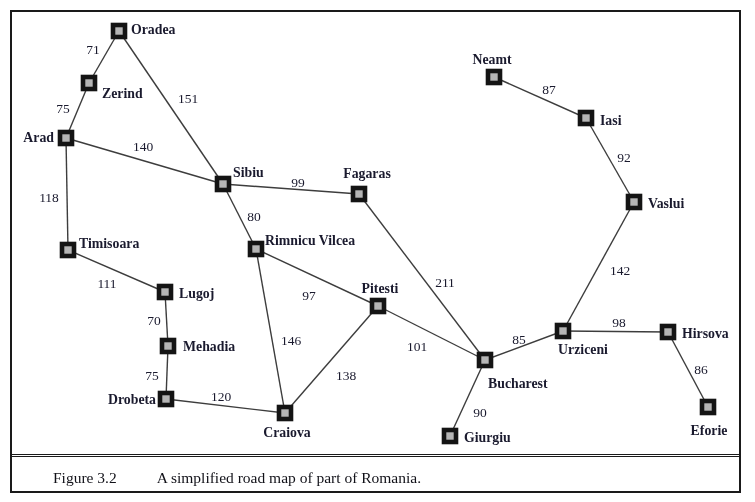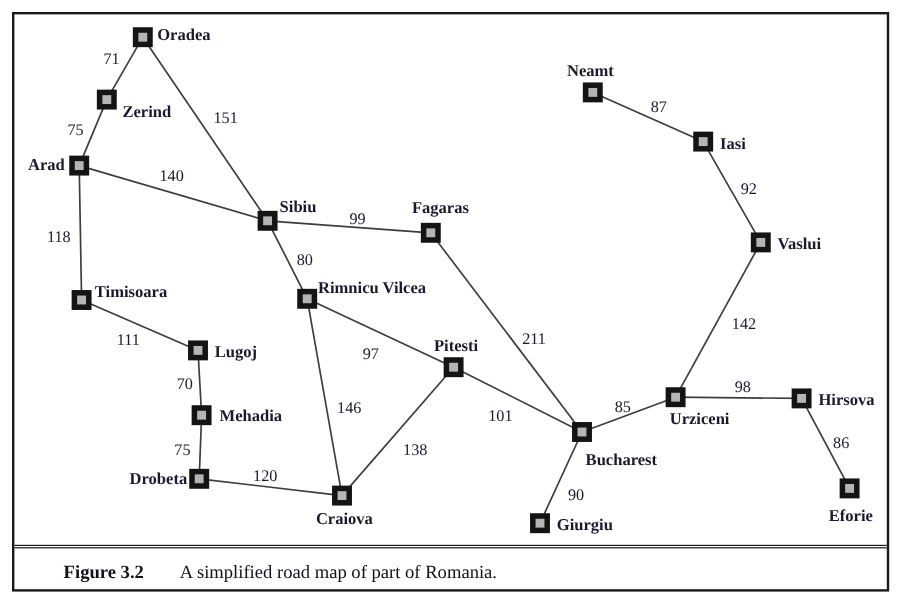--- a/index.html
+++ b/index.html
@@ -45,22 +45,22 @@
     left: 0;
     top: 448px;
     width: 100%;
     padding: 9px 0 0 41px;
     box-sizing: border-box;
     font-size: 15.5px;
     color: #111118;
     white-space: nowrap;
   }
   .figure-label {
-    font-weight: bold;
-    margin-right: 30px;
+    font-weight: normal;
+    margin-right: 40px;
   }
   .edge-line {
     stroke-width: 1.4;
     fill: none;
   }
   .node-square {
     stroke-width: 4.6;
   }
   .city-label {
     font-family: "Liberation Serif", serif;

